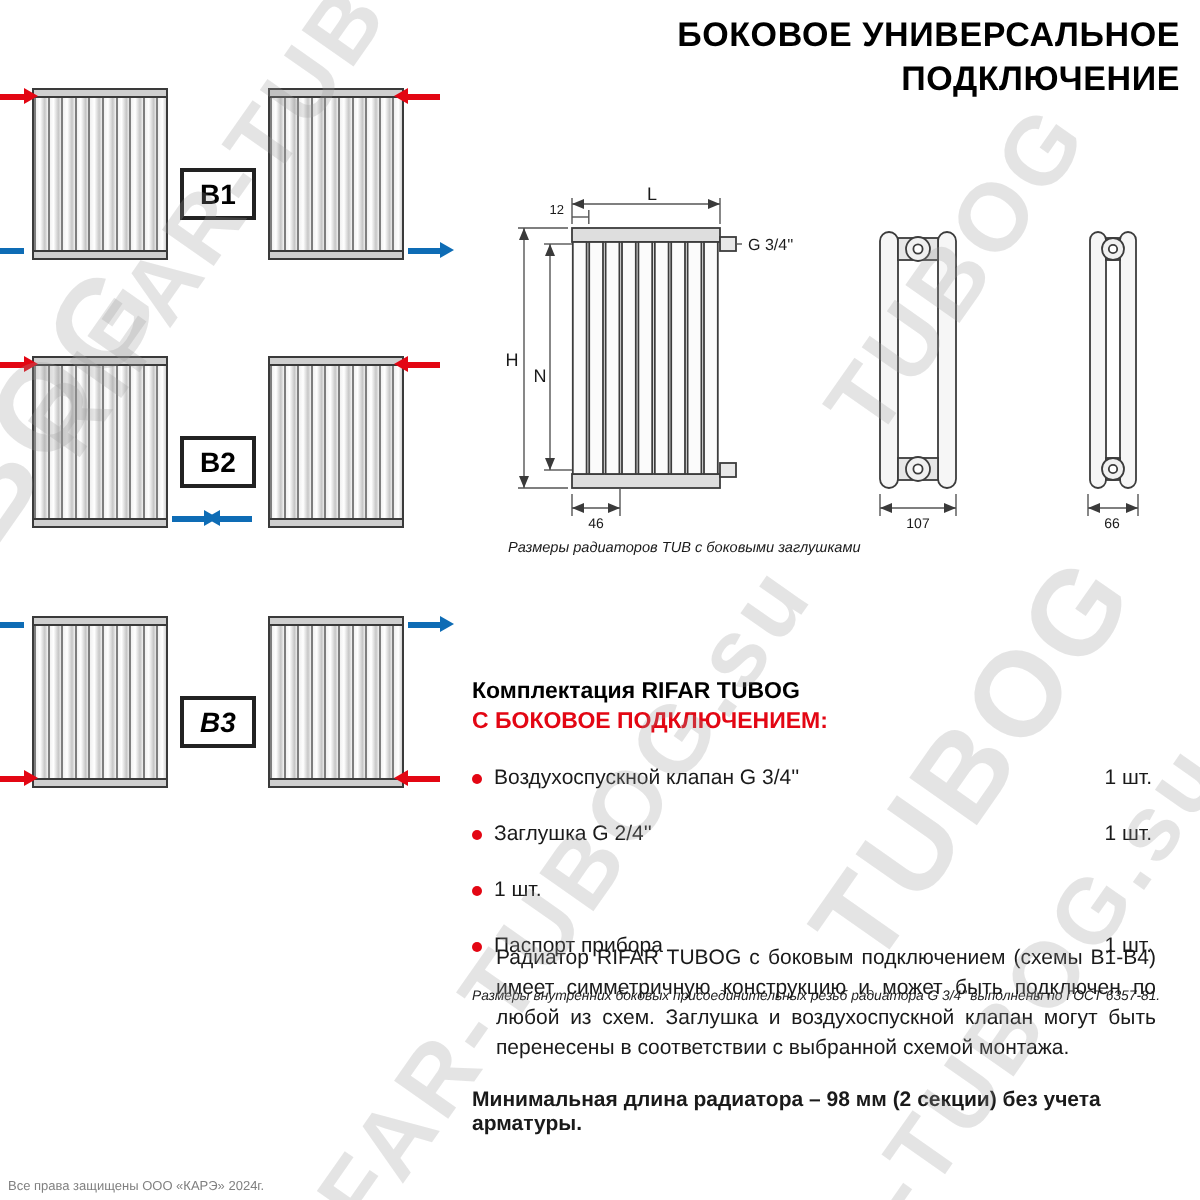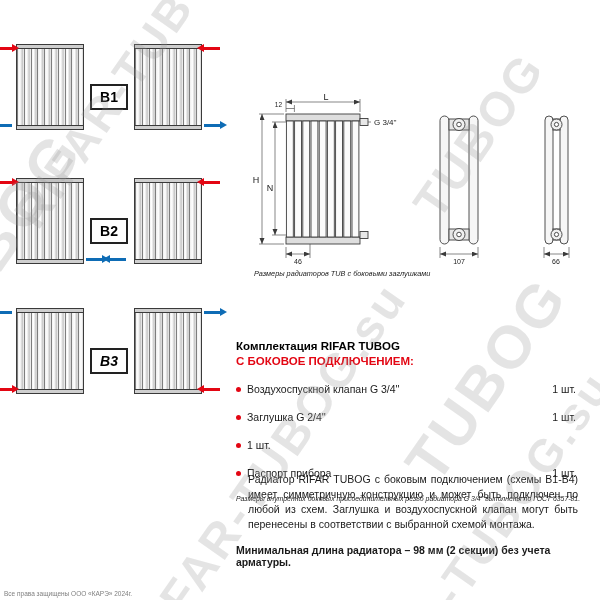--- a/index.html
+++ b/index.html
@@ -70,20 +70,24 @@
   .desc p{margin:12px;font-size:10.5px;line-height:1.42;text-align:justify;}
   .minlen{font-weight:bold;font-size:10.5px;margin-top:9px;}
   
   .footer{position:absolute;left:4px;bottom:3px;font-size:6.5px;color:#808080;z-index:2;}
 </style>
 </head>
 <body>
 
 <div class="page">
 
+  <div class="title">
+    <div>БОКОВОЕ УНИВЕРСАЛЬНОЕ</div>
+    <div>ПОДКЛЮЧЕНИЕ</div>
+  </div>
 
   <div class="schemes">
       <div class="scheme-row" style="top: 44px;">
         <div class="radiator rad-left"></div>
         <div class="scheme-label">В1</div>
         <div class="radiator rad-right"></div>
         <div class="arrow supply dir-right" style="left: -14px; top: 3px;"></div>
         <div class="arrow return dir-left" style="left: -14px; top: 80px;"></div>
         <div class="arrow supply dir-left" style="left: 194px; top: 3px;"></div>
         <div class="arrow return dir-right" style="left: 194px; top: 80px;"></div>

